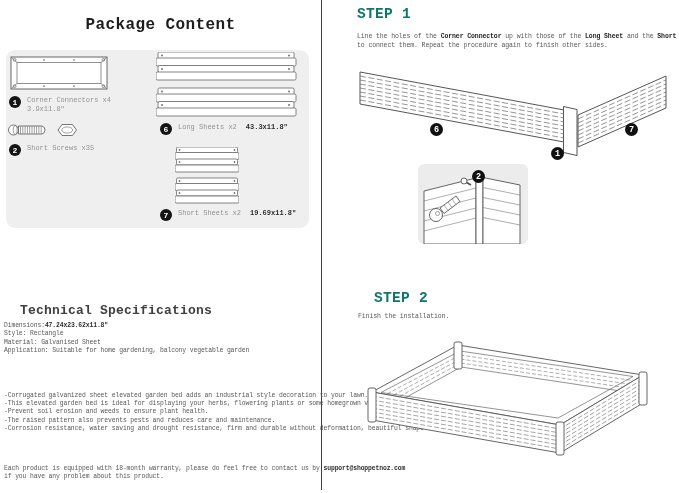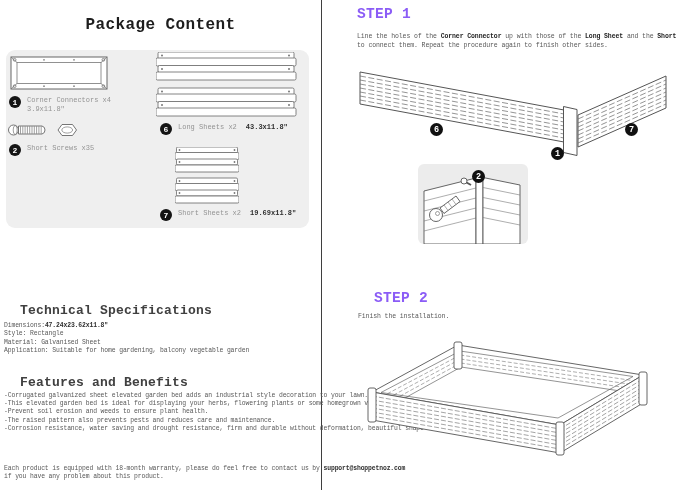--- a/index.html
+++ b/index.html
@@ -18,21 +18,21 @@
   .pkg-item{position:absolute;display:flex;gap:6px;align-items:flex-start;}
   .pkg-text{font-size:7px;color:#949494;line-height:8.5px;white-space:nowrap;}
   .dims-bold{font-size:7px;color:#2e2e2e;font-weight:700;margin-left:9px;}
 
   .sec-title{position:absolute;left:20px;font-size:13px;font-weight:600;color:#404040;letter-spacing:.2px;}
   .sec-body{position:absolute;left:4px;font-size:6.4px;letter-spacing:-0.12px;
             color:#585858;line-height:8.4px;white-space:nowrap;}
   .sec-body .bval{font-weight:700;color:#2e2e2e;}
 
   
-  .step-title{position:absolute;font-size:14.5px;font-weight:700;color:#8b5cf6;letter-spacing:.3px;}
+  .step-title{position:absolute;font-size:14.5px;font-weight:700;color:#0f766e;letter-spacing:.3px;}
   .step-desc{position:absolute;font-size:6.5px;letter-spacing:-0.1px;color:#585858;
              line-height:9px;white-space:nowrap;}
   .step-desc b{color:#232323;font-weight:700;}
   .marker{position:absolute;width:13px;height:13px;border-radius:50%;background:#101010;color:#fff;
           font-size:8.5px;font-weight:700;display:flex;align-items:center;justify-content:center;}
   .detail-box{position:absolute;left:418px;top:164px;width:110px;height:80px;
               background:#ececec;border-radius:6px;overflow:hidden;}
   svg{display:block;}
 </style>
 </head>
@@ -148,21 +148,20 @@
   </div>
 
   <div class="sec-title" style="top:303px">Technical Specifications</div>
   <div class="sec-body" style="top:322px">
     <div><span>Dimensions:</span><span class="bval">47.24x23.62x11.8"</span></div>
     <div>Style: Rectangle</div>
     <div>Material: Galvanised Sheet</div>
     <div>Application: Suitable for home gardening, balcony vegetable garden</div>
   </div>
 
-  <div class="sec-title" style="top:375px">Features and Benefits</div>
   <div class="sec-body" style="top:392px;line-height:8.2px">
     <div>-Corrugated galvanized sheet elevated garden bed adds an industrial style decoration to your lawn.</div>
     <div>-This elevated garden bed is ideal for displaying your herbs, flowering plants or some homegrown vegetables.</div>
     <div>-Prevent soil erosion and weeds to ensure plant health.</div>
     <div>-The raised pattern also prevents pests and reduces care and maintenance.</div>
     <div>-Corrosion resistance, water saving and drought resistance, firm and durable without deformation, beautiful shape</div>
   </div>
 
   <div class="sec-body" style="top:465px;line-height:7.6px">
     <div><span>Each product is equipped with 18-month warranty, please do feel free to contact us by </span><span class="bval">support@shoppetnoz.com</span></div>

